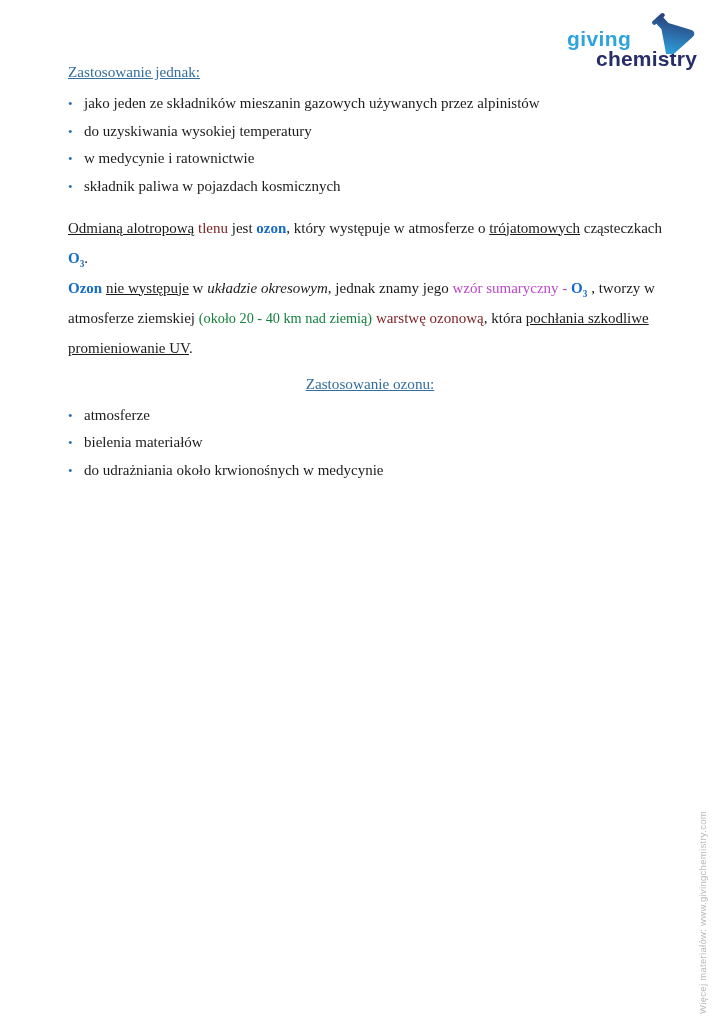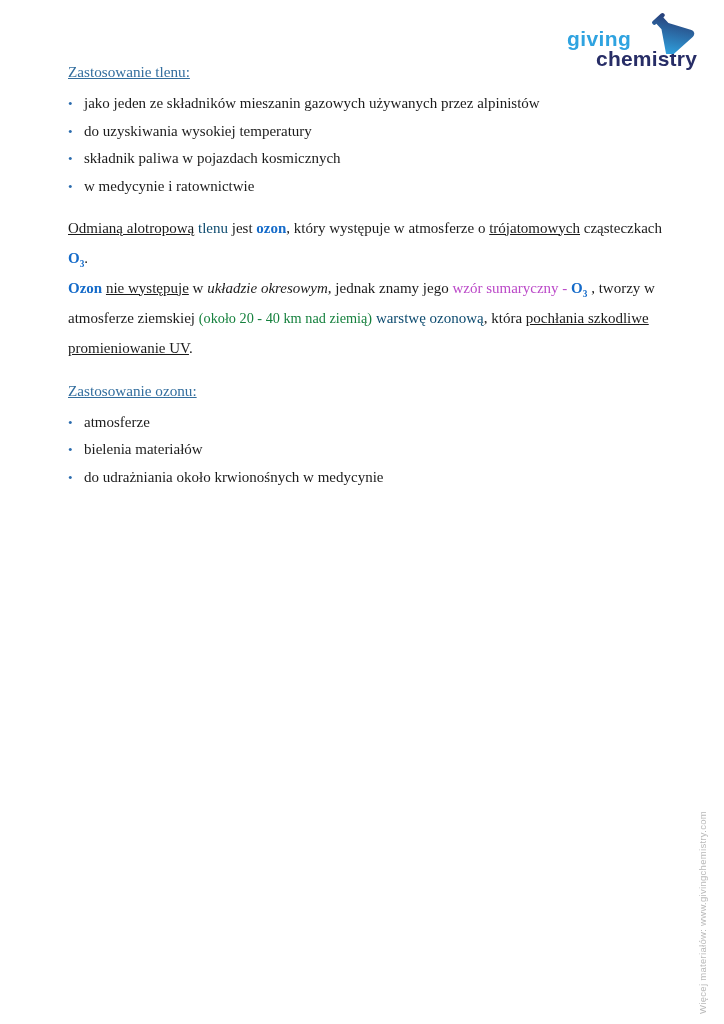--- a/index.html
+++ b/index.html
@@ -55,21 +55,21 @@
     width: 604px;
     font-size: 15px;
   }
   .heading {
     font-size: 15.2px;
     color: #336e9e;
     text-decoration: underline;
     line-height: 20px;
     margin: 0;
   }
-  .heading.h2 { margin-top: 18px; }
+  .heading.h2 { margin-top: 11px; text-align: center; }
 
   ul.bullets {
     list-style: none;
     margin: 11px 0 0 0;
     padding: 0;
   }
   ul.bullets li {
     line-height: 20px;
     margin: 0 0 6.5px 0;
   }
@@ -82,21 +82,21 @@
 
   .paragraphs {
     margin-top: 16px;
     line-height: 30px;
   }
   .paragraphs p { margin: 0; }
 
   
   .seg.u      { text-decoration: underline; }
   .seg.i      { font-style: italic; }
-  .seg.steel  { color: #0c4a6e; }
+  .seg.steel  { color: #7f1d1d; }
   .seg.bluebold { color: #156bc9; font-weight: bold; }
   .seg.magenta  { color: #bb49c8; }
   .seg.gray     { color: #15803d; font-size: 0.95em; }
   sub.seg { font-size: 0.62em; line-height: 0; }
 
   
   .watermark {
     position: absolute;
     right: 8px;
     bottom: 10px;
@@ -127,26 +127,26 @@
         </defs>
         <g transform="rotate(-42 32 24)">
           <path d="M26.5 1.5 h11 a2.2 2.2 0 0 1 0 4.4 l-0.8 0 v7.6 l12.5 20.5 a4 4 0 0 1 -3.4 6 h-27.6 a4 4 0 0 1 -3.4 -6 l12.5 -20.5 v-7.6 l-0.8 0 a2.2 2.2 0 0 1 0 -4.4 z" fill="url(#flaskGrad)"></path>
         </g>
       </svg>
     </span>
   </div>
 
   <div class="content">
 
-    <div class="heading">Zastosowanie tlenu:</div>
+    <div class="heading">Zastosowanie jednak:</div>
     <ul class="bullets">
       <li><span class="dot">•</span><span>jako jeden ze składników mieszanin gazowych używanych przez alpinistów</span></li>
       <li><span class="dot">•</span><span>do uzyskiwania wysokiej temperatury</span></li>
+      <li><span class="dot">•</span><span>w medycynie i ratownictwie</span></li>
       <li><span class="dot">•</span><span>składnik paliwa w pojazdach kosmicznych</span></li>
-      <li><span class="dot">•</span><span>w medycynie i ratownictwie</span></li>
     </ul>
 
     <div class="paragraphs">
       <p class="rich"><span class="seg u">Odmianą alotropową</span><span class="seg"> </span><span class="seg steel">tlenu</span><span class="seg"> jest </span><span class="seg bluebold">ozon</span><span class="seg">, który występuje w atmosferze o </span><span class="seg u">trójatomowych</span><span class="seg"> cząsteczkach </span><span class="seg bluebold">O</span><sub class="seg bluebold">3</sub><span class="seg">.</span></p>
       <p class="rich"><span class="seg bluebold">Ozon</span><span class="seg"> </span><span class="seg u">nie występuje</span><span class="seg"> w </span><span class="seg i">układzie okresowym</span><span class="seg">, jednak znamy jego </span><span class="seg magenta">wzór sumaryczny - </span><span class="seg bluebold">O</span><sub class="seg bluebold">3</sub><span class="seg"> , tworzy w atmosferze ziemskiej </span><span class="seg gray">(około 20 - 40 km nad ziemią)</span><span class="seg"> </span><span class="seg steel">warstwę ozonową</span><span class="seg">, która </span><span class="seg u">pochłania szkodliwe promieniowanie UV</span><span class="seg">.</span></p>
     </div>
 
     <div class="heading h2">Zastosowanie ozonu:</div>
     <ul class="bullets">
       <li><span class="dot">•</span><span>atmosferze</span></li>

